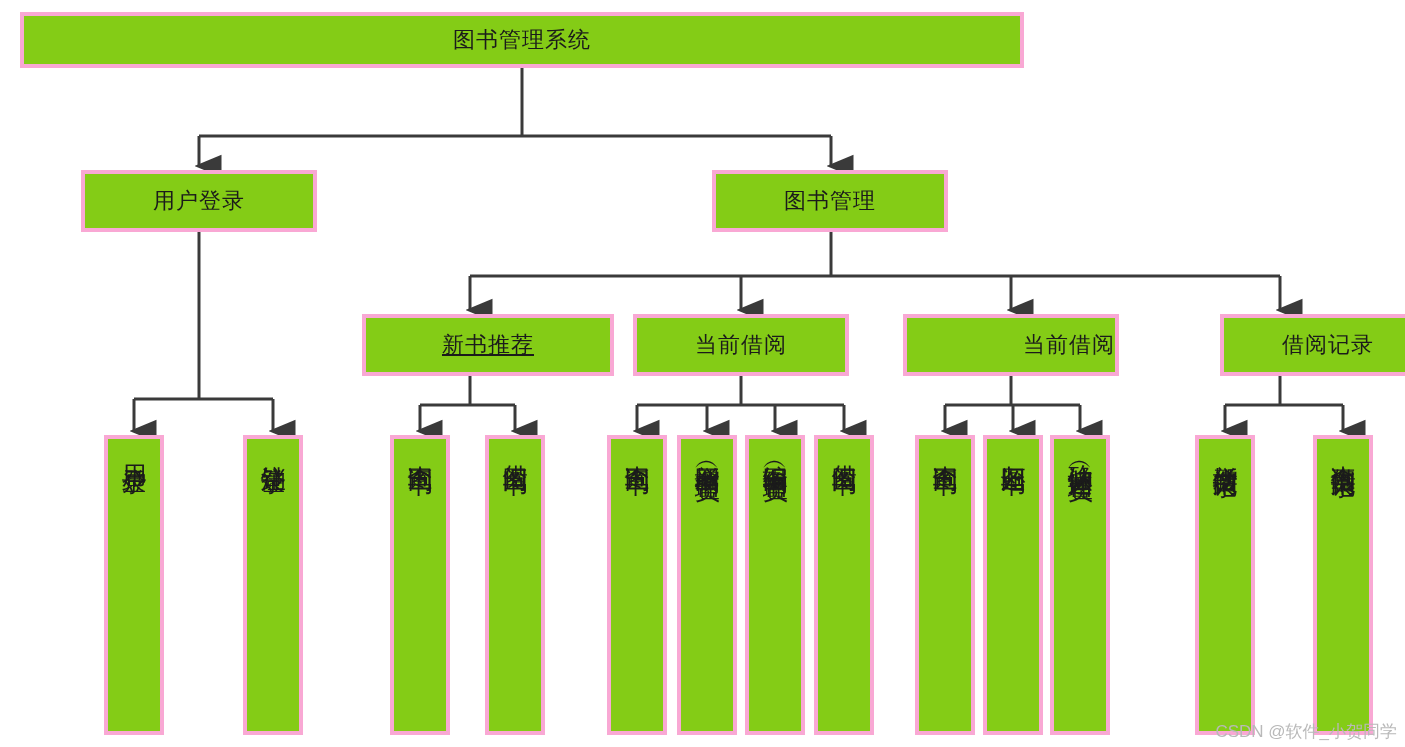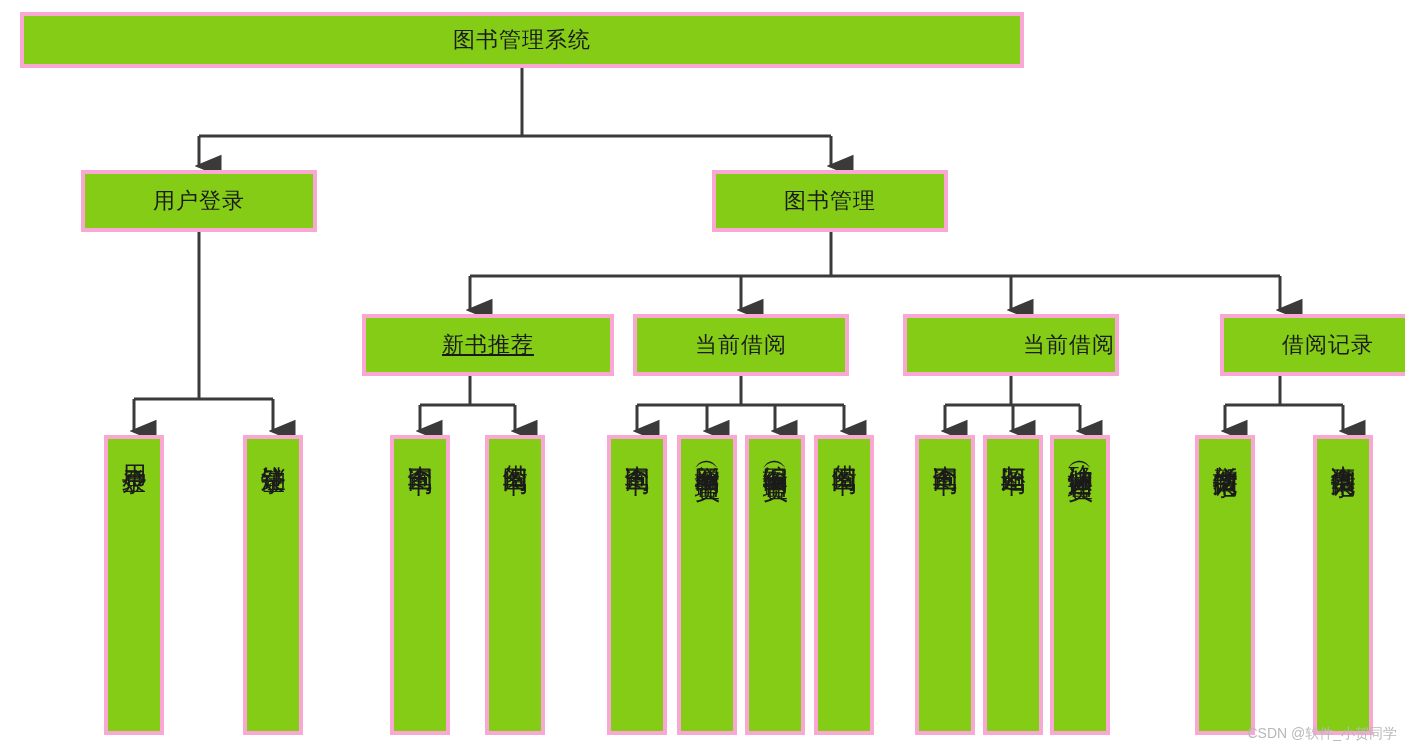--- a/index.html
+++ b/index.html
@@ -46,21 +46,21 @@
     text-orientation:upright;
     font-size:25px;
     line-height:1.02;
     letter-spacing:2px;
   }
 
   #watermark{
     position:absolute;
     right:8px;
     bottom:4px;
-    font-size:14px;
+    font-size:17px;
     color:#b9b9b9;
     z-index:5;
     white-space:nowrap;
     font-family:"Liberation Sans","DejaVu Sans",sans-serif;
   }
 </style>
 </head>
 <body>
 
 <div id="diagram">

